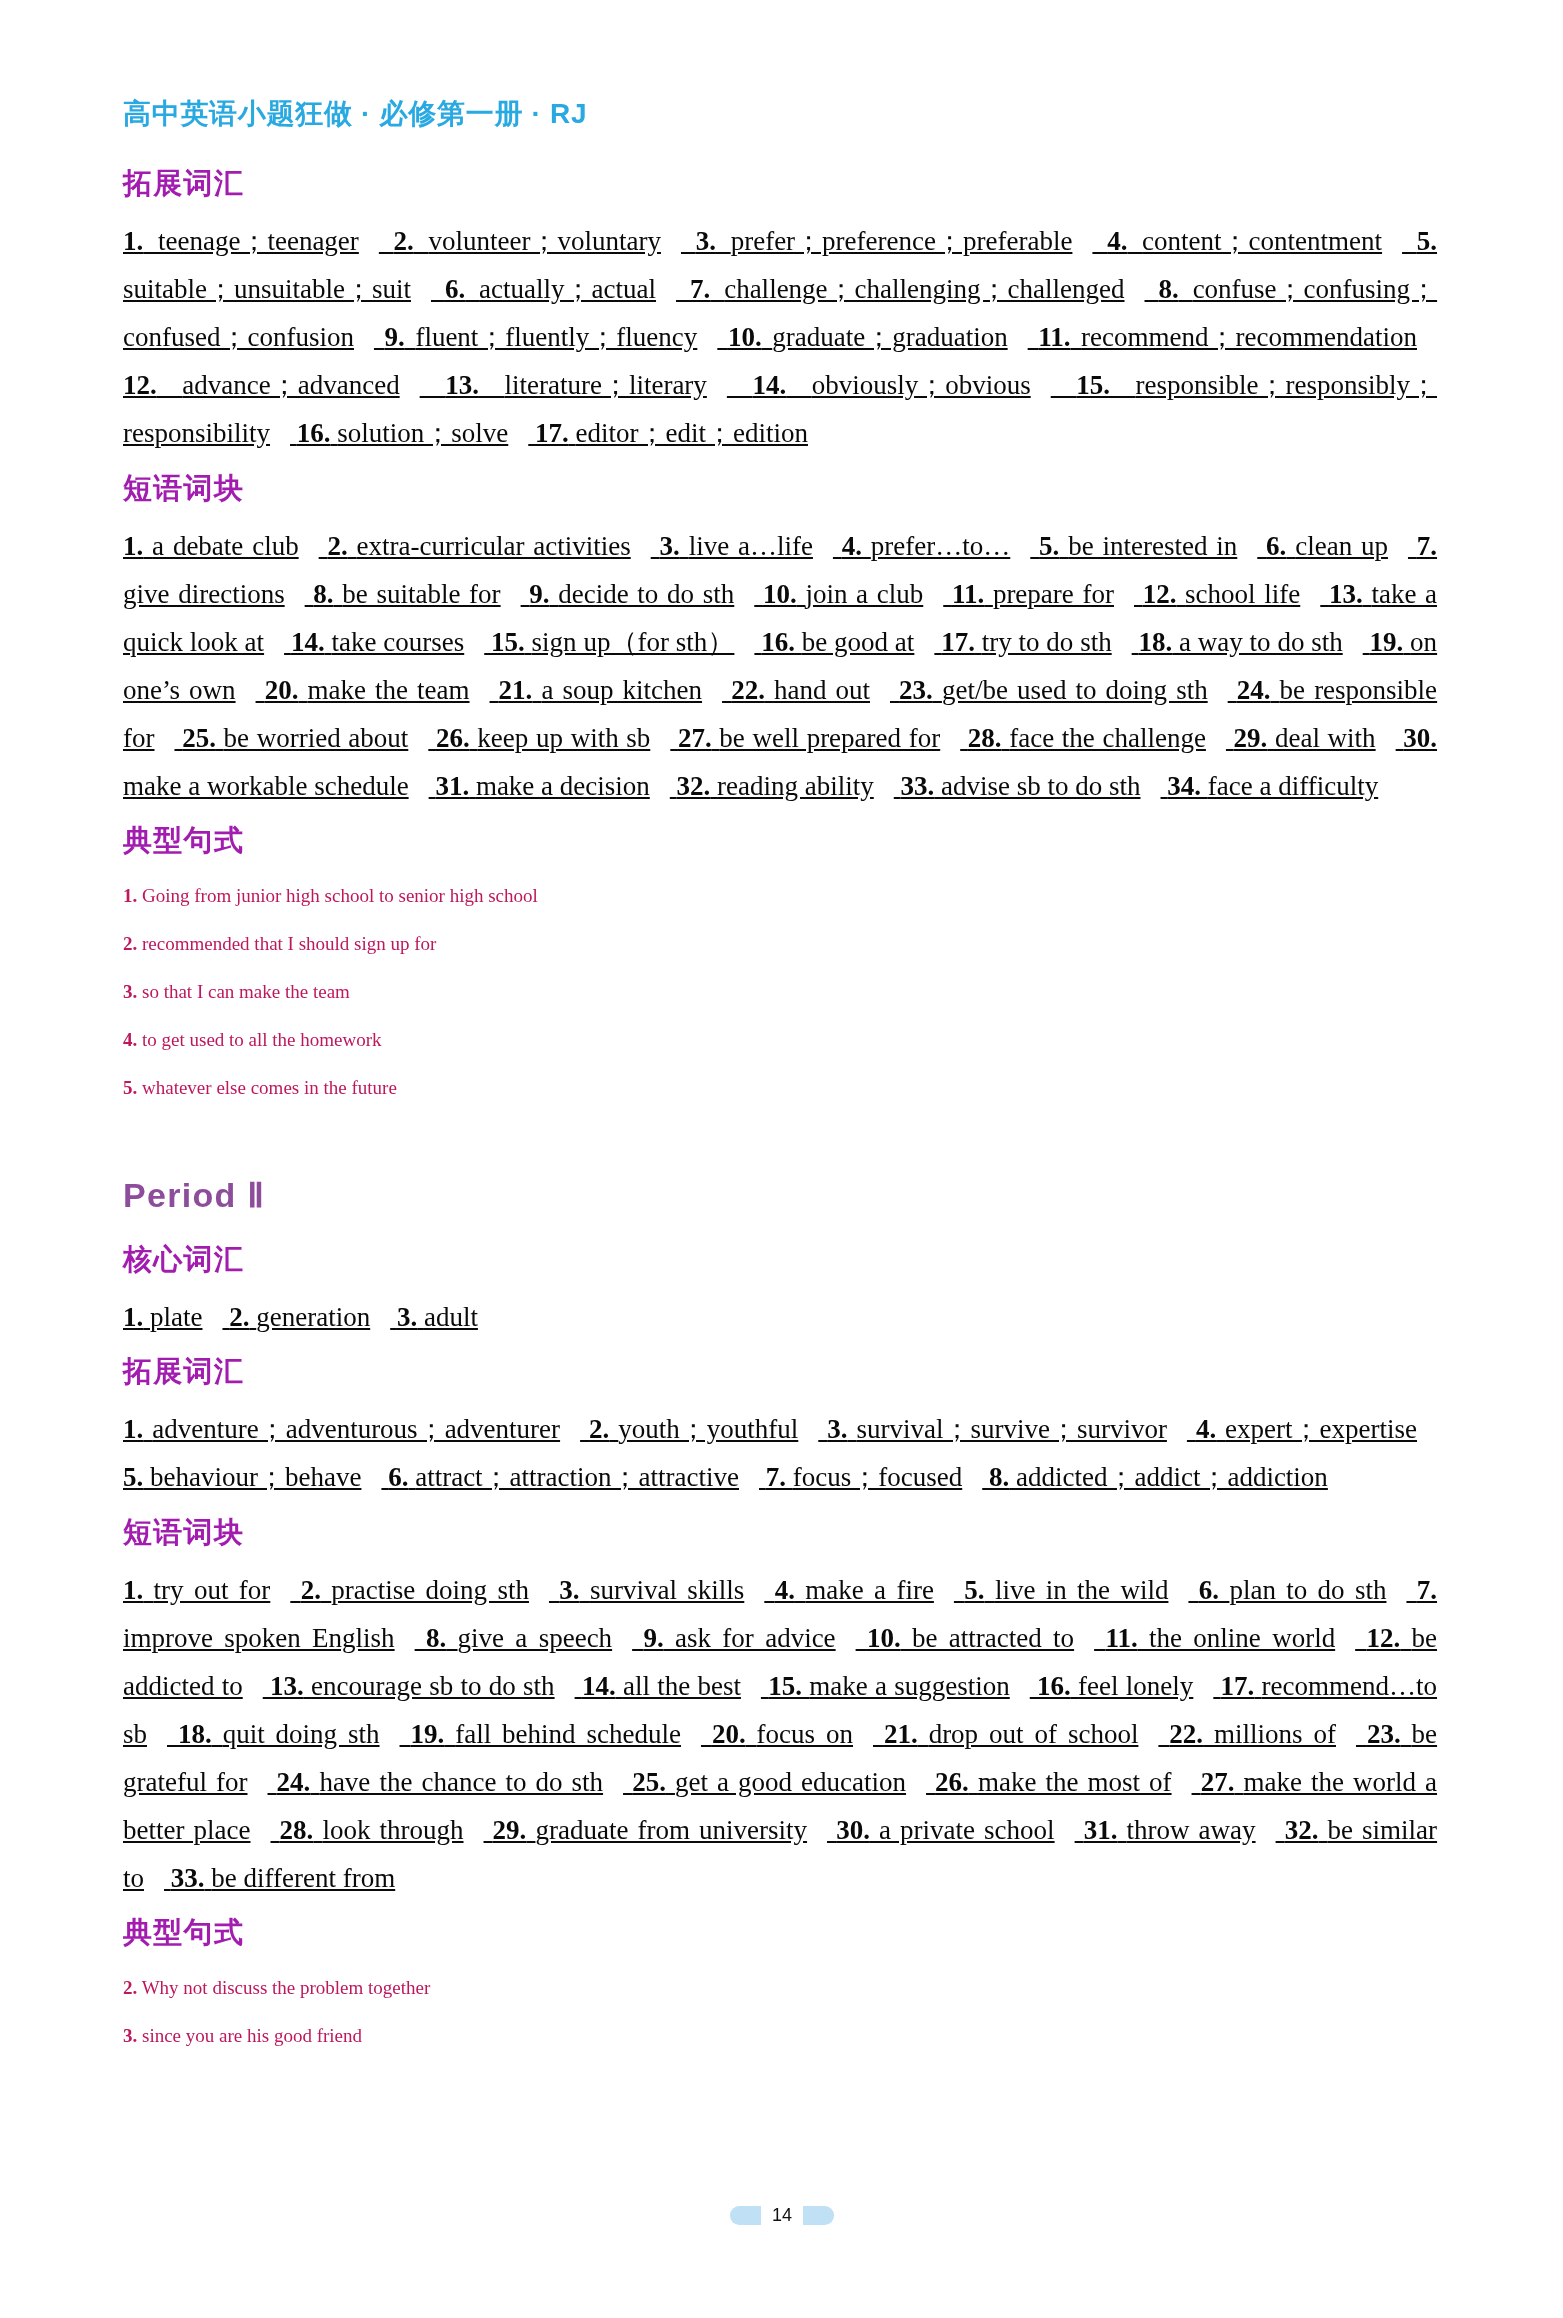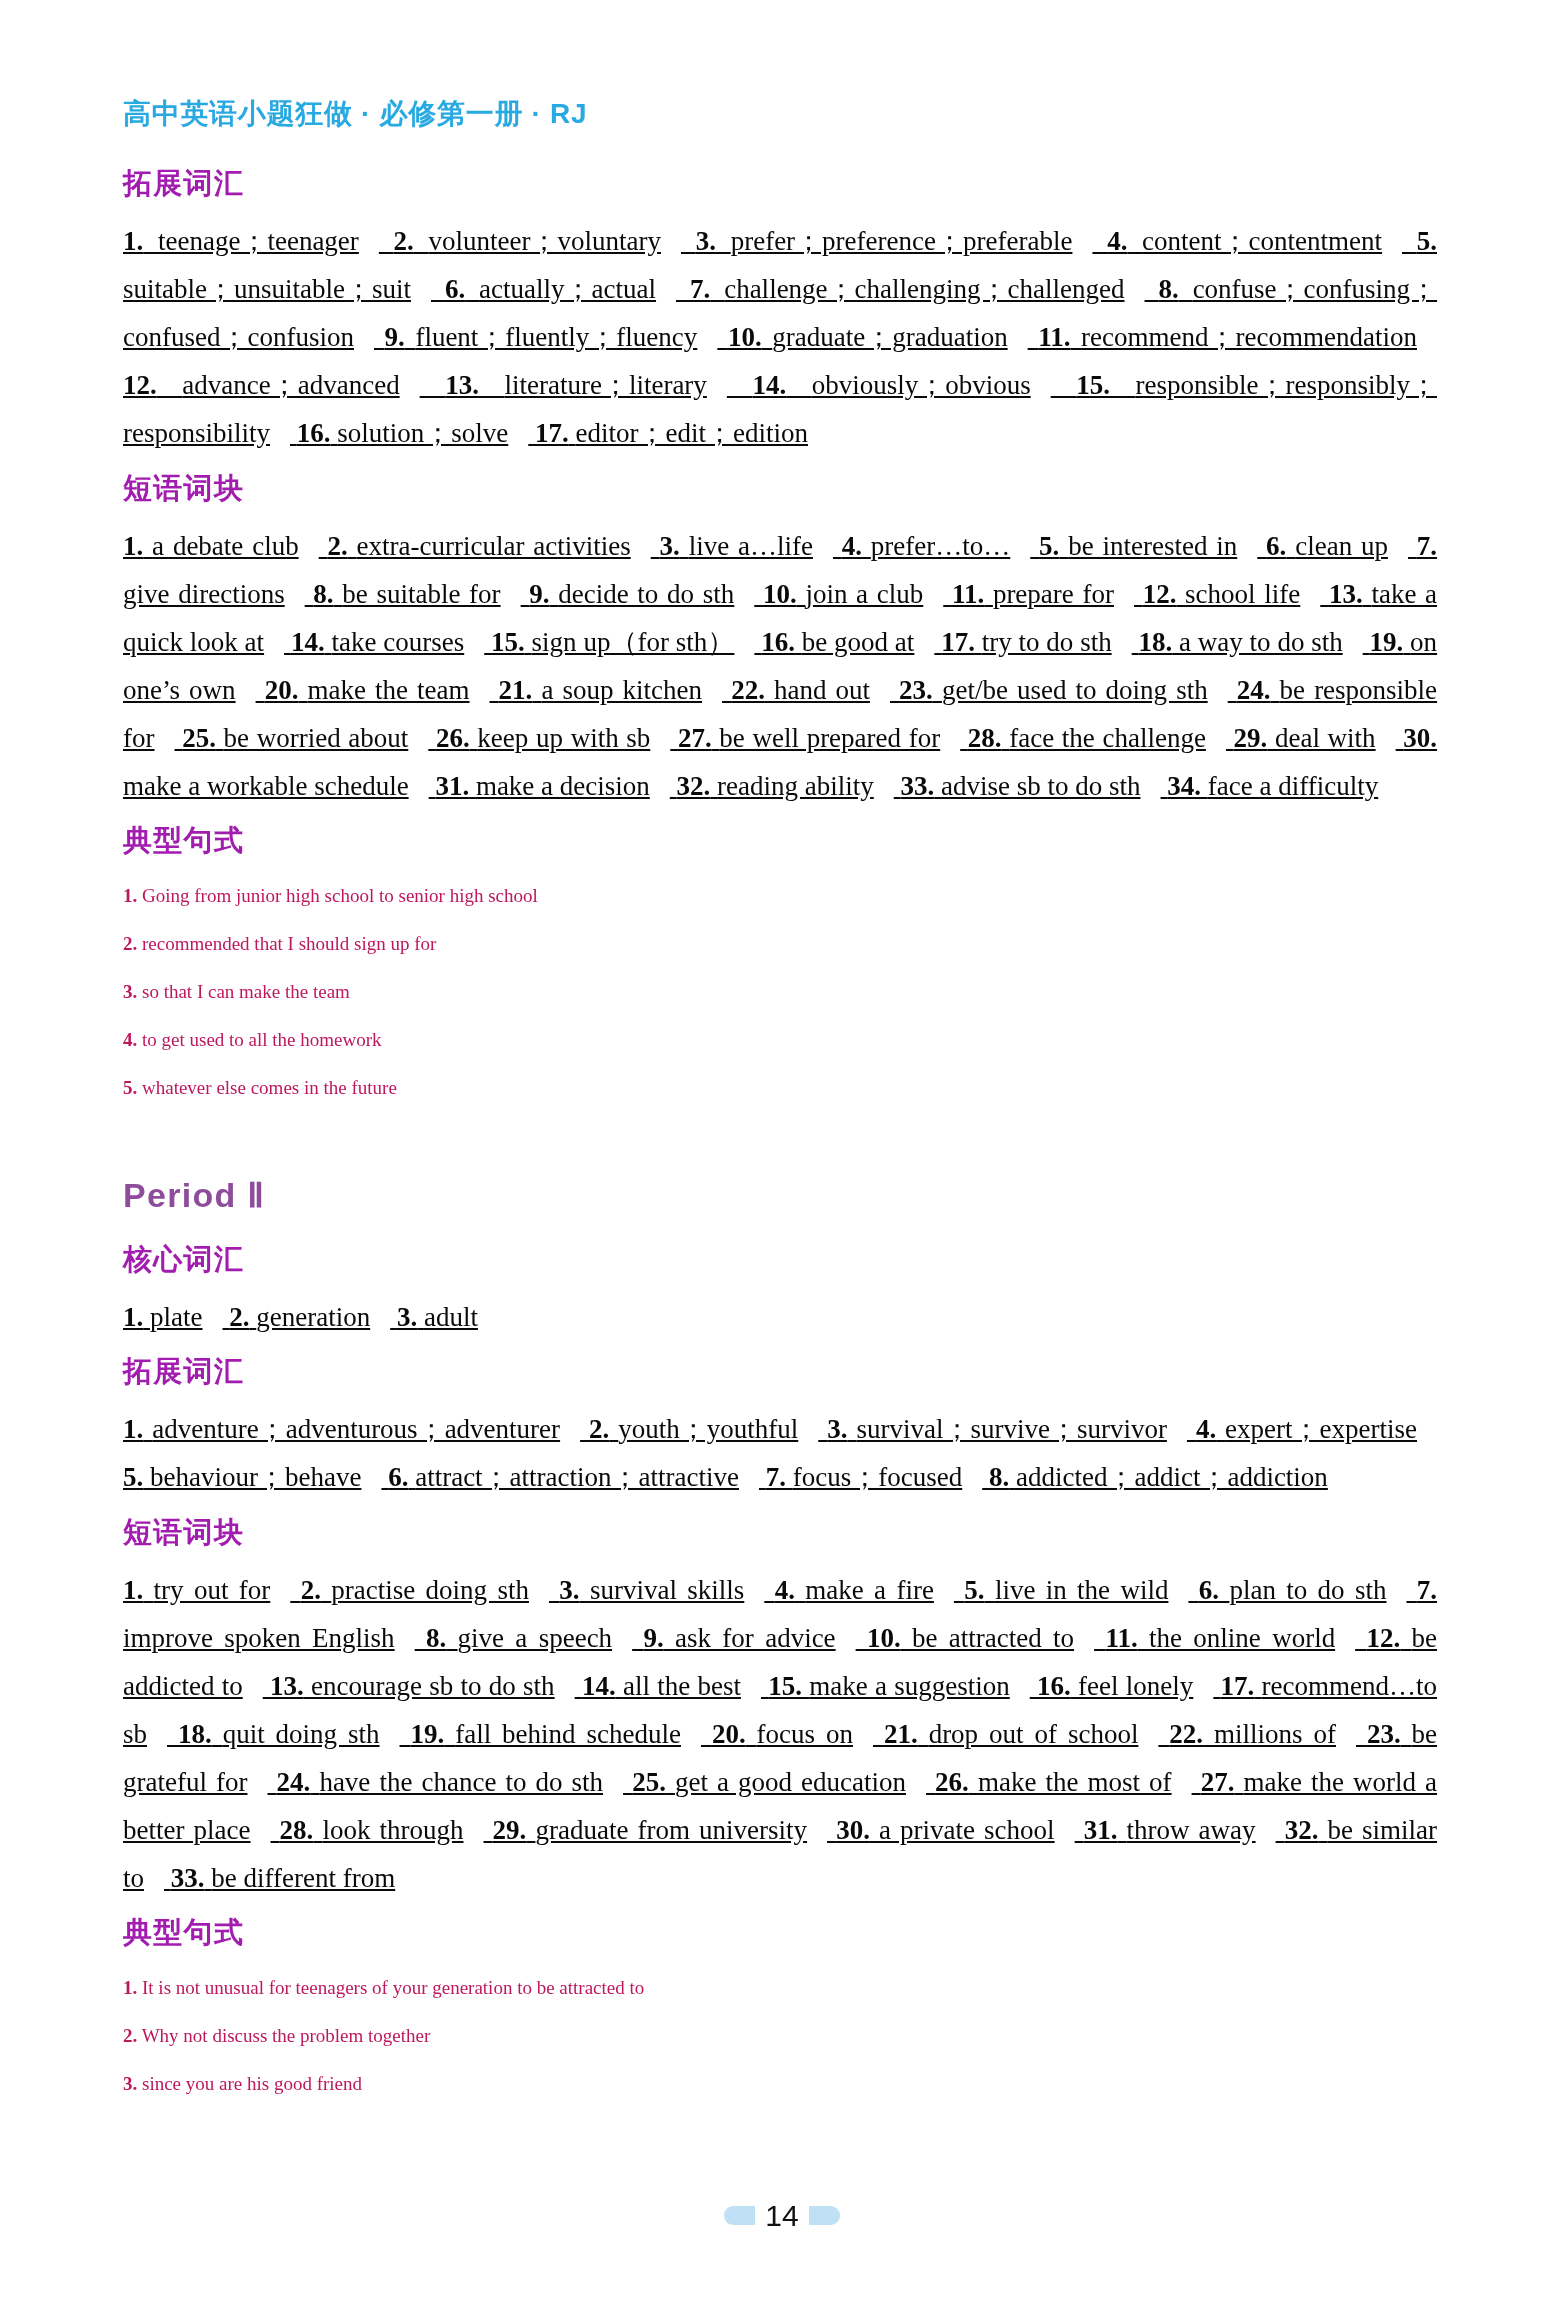--- a/index.html
+++ b/index.html
@@ -68,21 +68,21 @@
   }
   .pill {
     display: inline-block;
     width: 31px; height: 18.4px;
     background: #BFE0F5;
   }
   .pill-left  { border-radius: 9.2px 0 0 9.2px; }
   .pill-right { border-radius: 0 9.2px 9.2px 0; }
   .page-num {
     font-family: "Liberation Sans", sans-serif;
-    font-size: 30px;
+    font-size: 18px;
     line-height: 29px;
     color: #111;
     text-align: right;
   }
 </style>
 </head>
 <body>
 
 <div class="content">
 
@@ -109,21 +109,20 @@
   <div class="para"><span class="item"><b>1.</b> <span>plate</span></span> <span class="item"><b>2.</b> <span>generation</span></span> <span class="item"><b>3.</b> <span>adult</span></span> </div>
 
   <div class="section-heading h-gap">拓展词汇</div>
   <div class="para"><span class="item"><b>1.</b> <span>adventure；adventurous；adventurer</span></span> <span class="item"><b>2.</b> <span>youth；youthful</span></span> <span class="item"><b>3.</b> <span>survival；survive；survivor</span></span> <span class="item"><b>4.</b> <span>expert；expertise</span></span> <span class="item"><b>5.</b> <span>behaviour；behave</span></span> <span class="item"><b>6.</b> <span>attract；attraction；attractive</span></span> <span class="item"><b>7.</b> <span>focus；focused</span></span> <span class="item"><b>8.</b> <span>addicted；addict；addiction</span></span> </div>
 
   <div class="section-heading h-gap">短语词块</div>
   <div class="para"><span class="item"><b>1.</b> <span>try out for</span></span> <span class="item"><b>2.</b> <span>practise doing sth</span></span> <span class="item"><b>3.</b> <span>survival skills</span></span> <span class="item"><b>4.</b> <span>make a fire</span></span> <span class="item"><b>5.</b> <span>live in the wild</span></span> <span class="item"><b>6.</b> <span>plan to do sth</span></span> <span class="item"><b>7.</b> <span>improve spoken English</span></span> <span class="item"><b>8.</b> <span>give a speech</span></span> <span class="item"><b>9.</b> <span>ask for advice</span></span> <span class="item"><b>10.</b> <span>be attracted to</span></span> <span class="item"><b>11.</b> <span>the online world</span></span> <span class="item"><b>12.</b> <span>be addicted to</span></span> <span class="item"><b>13.</b> <span>encourage sb to do sth</span></span> <span class="item"><b>14.</b> <span>all the best</span></span> <span class="item"><b>15.</b> <span>make a suggestion</span></span> <span class="item"><b>16.</b> <span>feel lonely</span></span> <span class="item"><b>17.</b> <span>recommend…to sb</span></span> <span class="item"><b>18.</b> <span>quit doing sth</span></span> <span class="item"><b>19.</b> <span>fall behind schedule</span></span> <span class="item"><b>20.</b> <span>focus on</span></span> <span class="item"><b>21.</b> <span>drop out of school</span></span> <span class="item"><b>22.</b> <span>millions of</span></span> <span class="item"><b>23.</b> <span>be grateful for</span></span> <span class="item"><b>24.</b> <span>have the chance to do sth</span></span> <span class="item"><b>25.</b> <span>get a good education</span></span> <span class="item"><b>26.</b> <span>make the most of</span></span> <span class="item"><b>27.</b> <span>make the world a better place</span></span> <span class="item"><b>28.</b> <span>look through</span></span> <span class="item"><b>29.</b> <span>graduate from university</span></span> <span class="item"><b>30.</b> <span>a private school</span></span> <span class="item"><b>31.</b> <span>throw away</span></span> <span class="item"><b>32.</b> <span>be similar to</span></span> <span class="item"><b>33.</b> <span>be different from</span></span> </div>
 
   <div class="section-heading h-gap">典型句式</div>
   <div class="sentences">
-      <div class="sentence"><b>1.</b> <span>It is not unusual for teenagers of your generation to be attracted to</span></div> 
       <div class="sentence"><b>2.</b> <span>Why not discuss the problem together</span></div> 
       <div class="sentence"><b>3.</b> <span>since you are his good friend</span></div> 
     </div>
 
 </div>
 
 <div class="footer">
   <span class="pill pill-left"></span>
   <span class="page-num">14</span>
   <span class="pill pill-right"></span>

